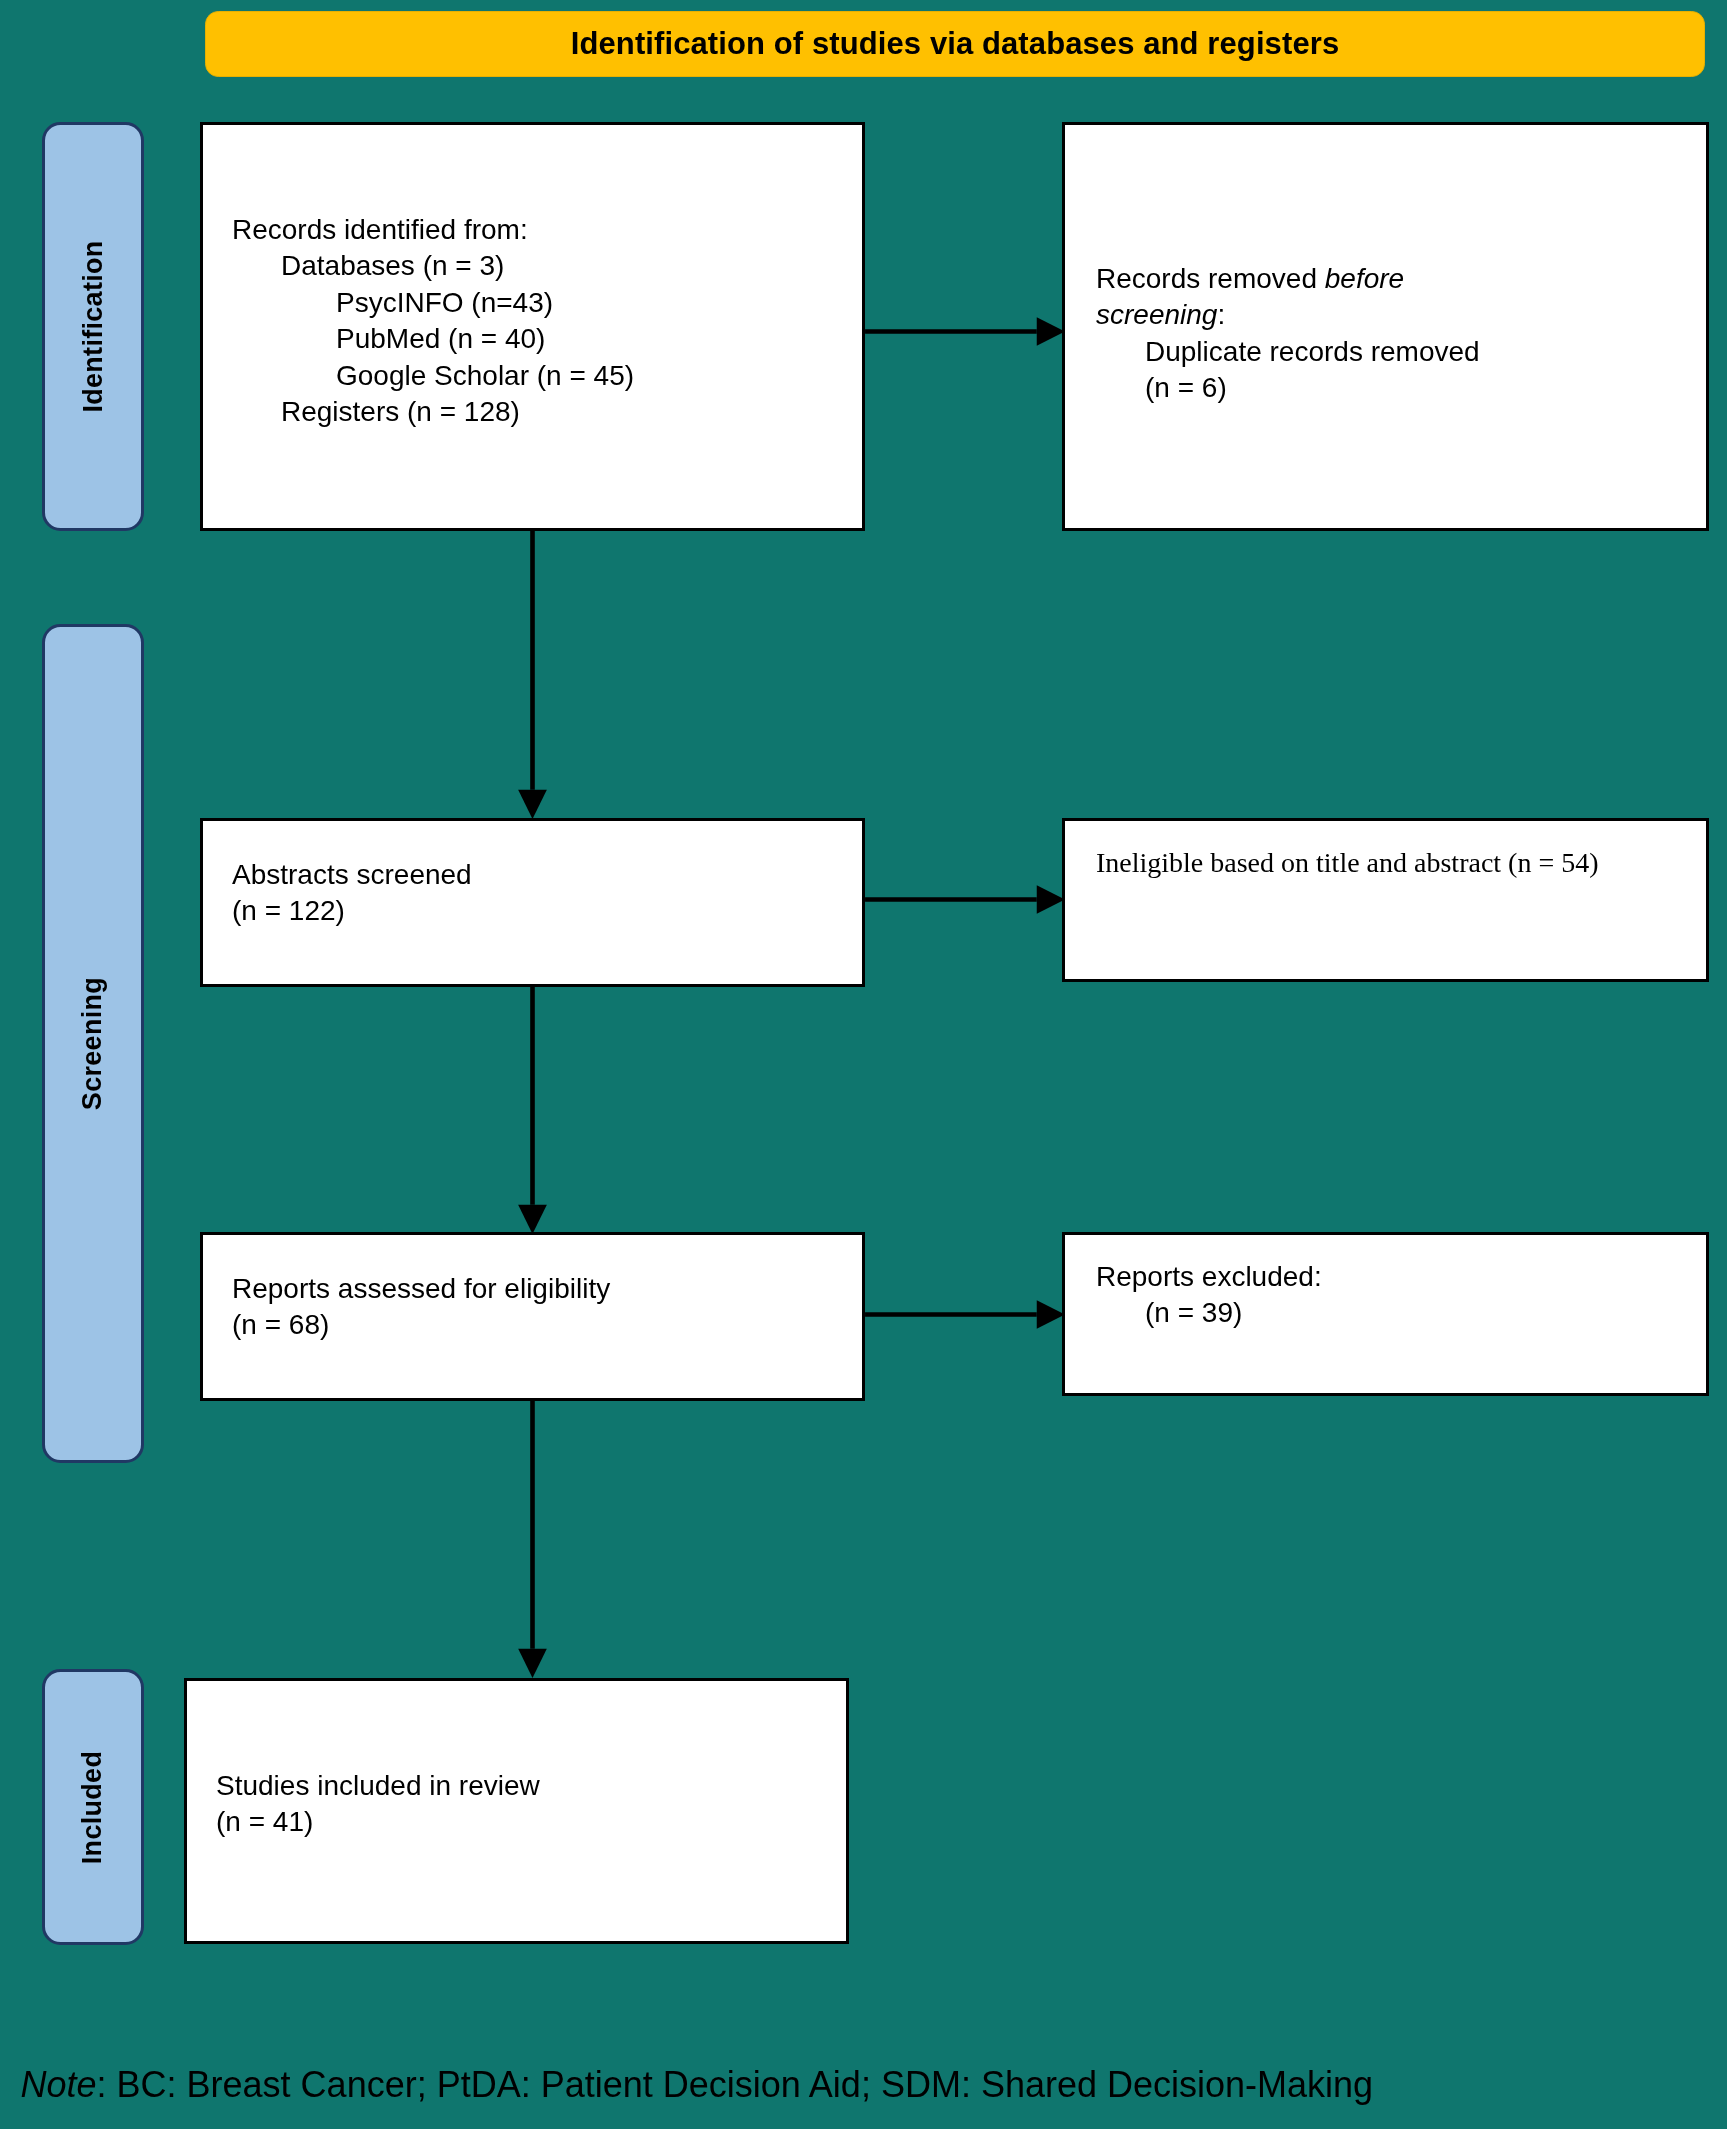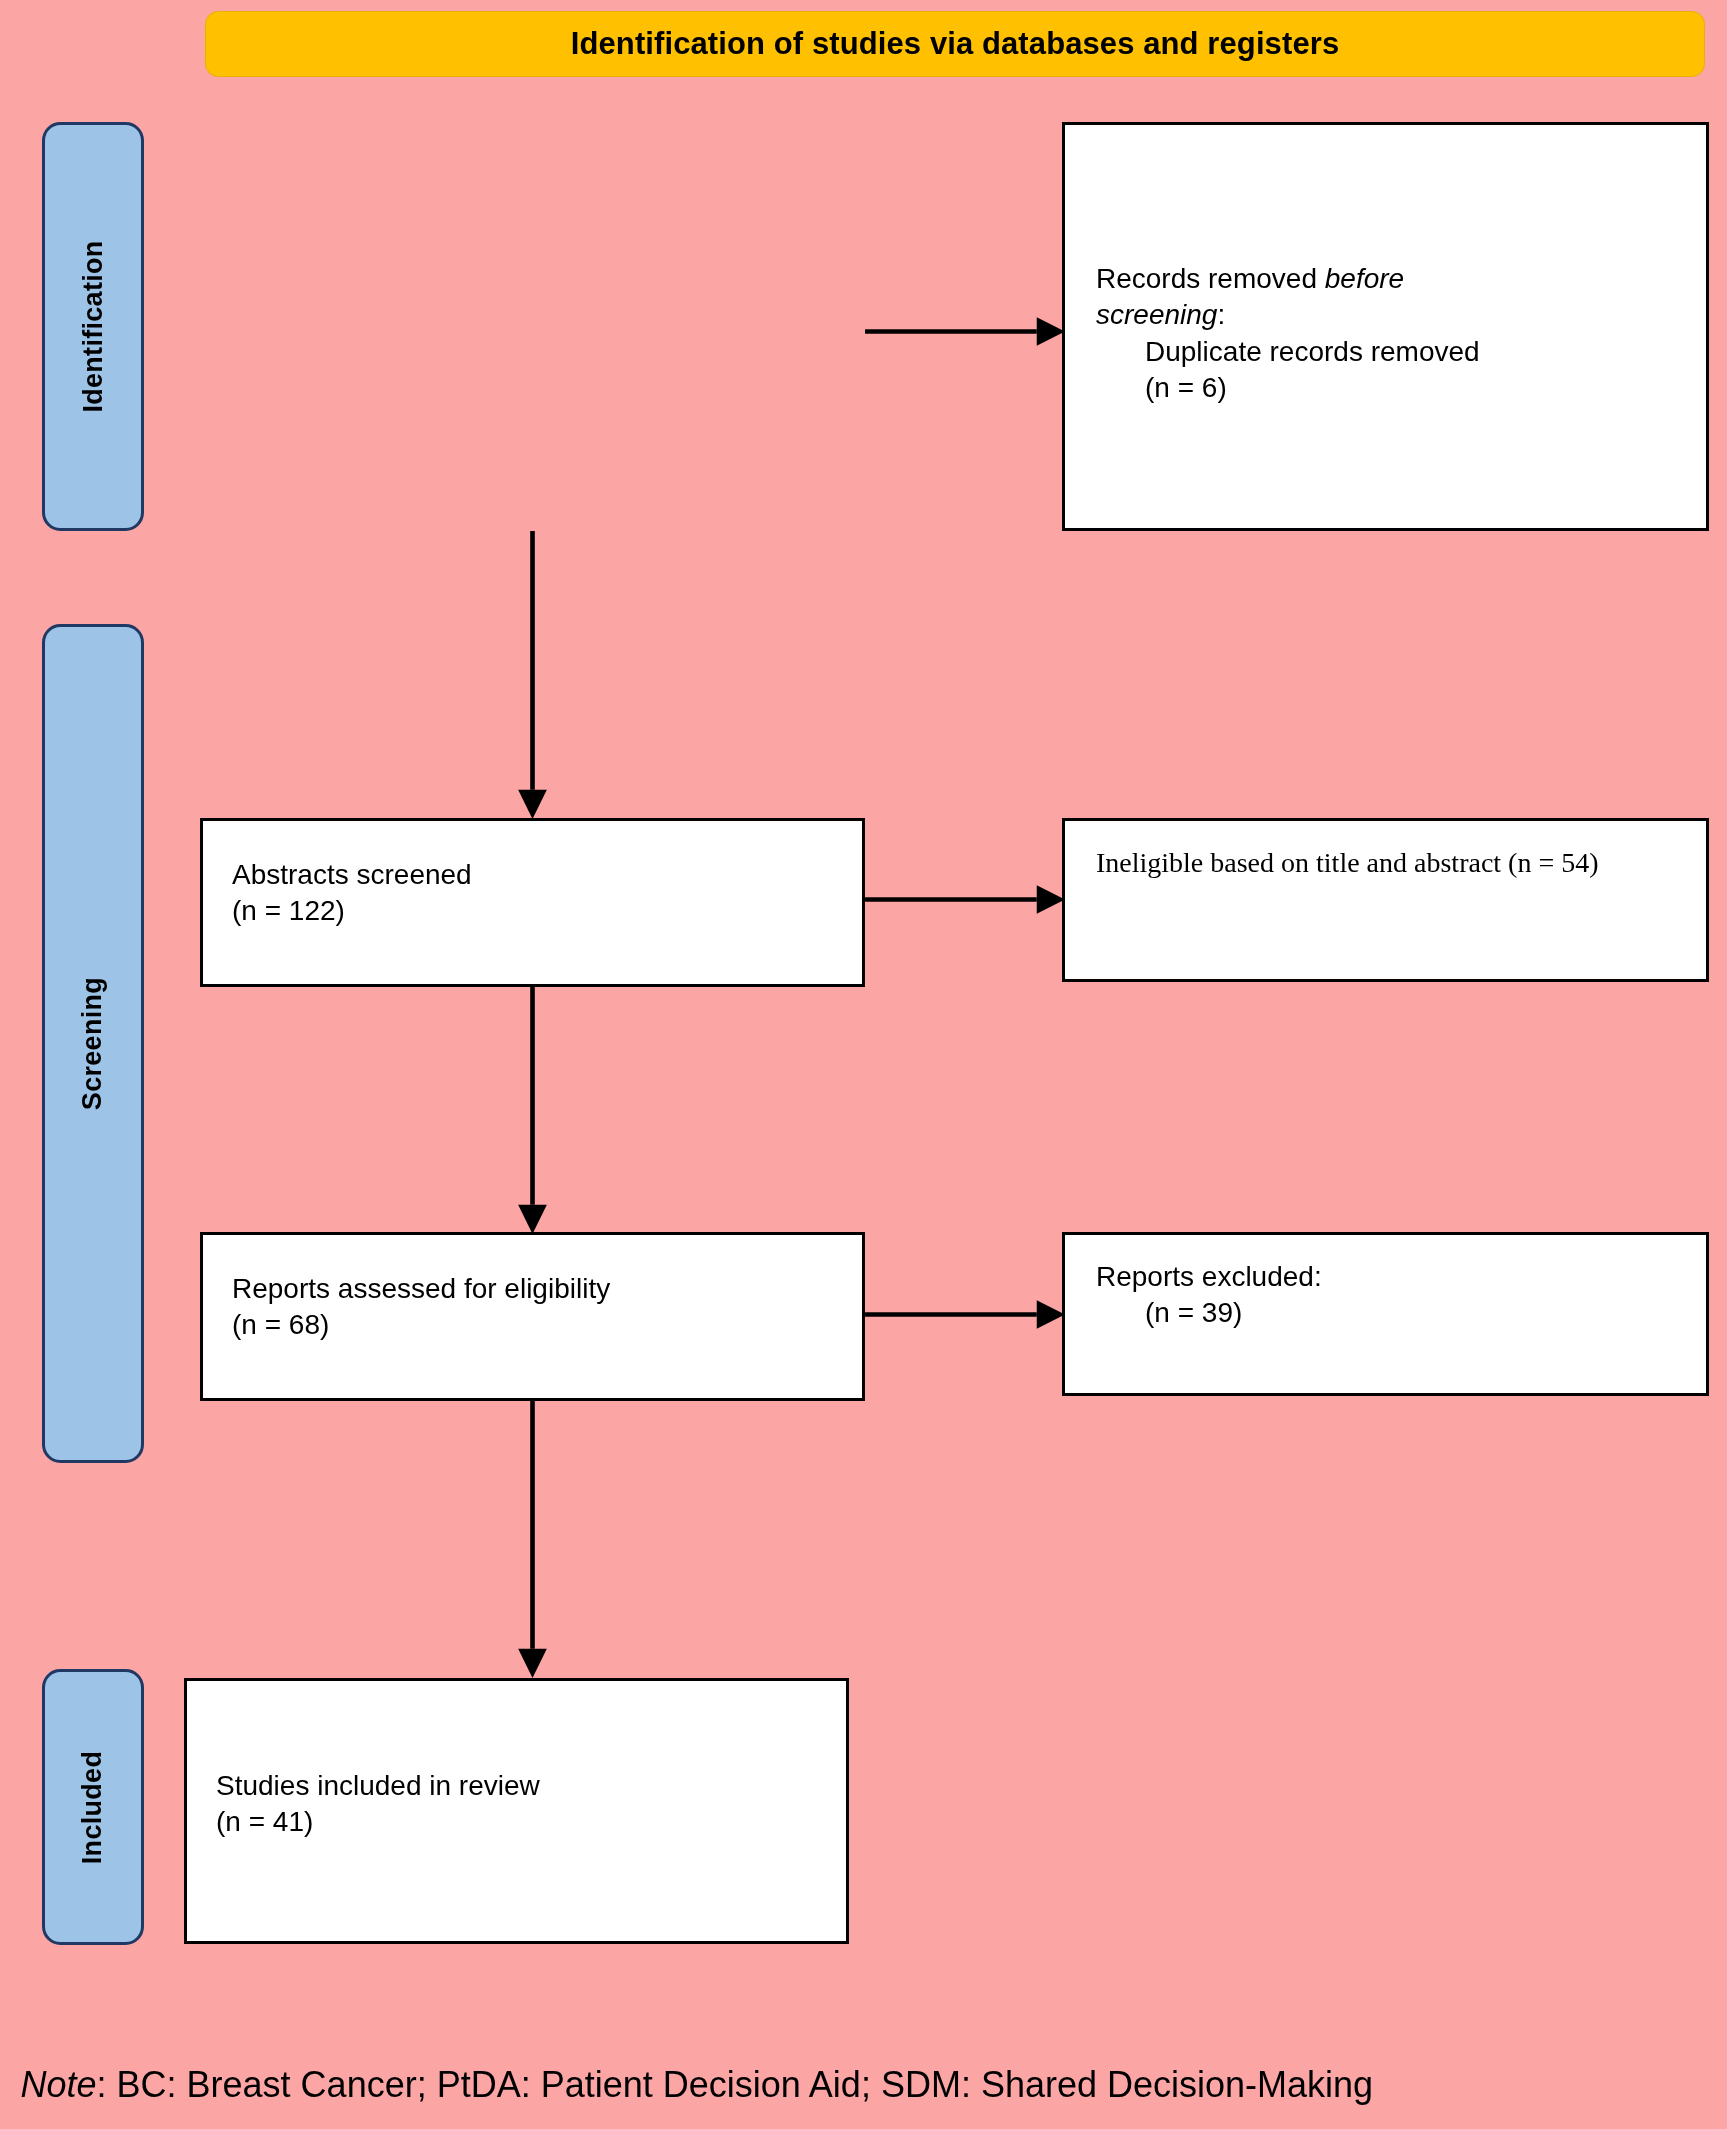--- a/index.html
+++ b/index.html
@@ -9,21 +9,21 @@
   }
   body {
     font-family: "Liberation Sans", sans-serif;
     color: #000000;
   }
 
   #canvas {
     position: relative;
     width: 1727px;
     height: 2129px;
-    background: #fca5a5;
+    background: #0f766e;
     overflow: hidden;
   }
 
   
   .banner {
     position: absolute;
     left: 205px;
     top: 11.3px;
     width: 1500px;
     height: 66px;
@@ -137,20 +137,30 @@
   <div class="stage-pill" id="pill-identification">
     <span class="pill-label">Identification</span>
   </div>
   <div class="stage-pill" id="pill-screening">
     <span class="pill-label">Screening</span>
   </div>
   <div class="stage-pill" id="pill-included">
     <span class="pill-label">Included</span>
   </div>
 
+  <div class="box" id="box-identified">
+    <div class="box-inner">
+      <div class="line">Records identified from:</div>
+      <div class="line indent-1">Databases (n = 3)</div>
+      <div class="line indent-2">PsycINFO (n=43)</div>
+      <div class="line indent-2">PubMed (n = 40)</div>
+      <div class="line indent-2">Google Scholar (n = 45)</div>
+      <div class="line indent-1">Registers (n = 128)</div>
+    </div>
+  </div>
 
   <div class="box" id="box-removed">
     <div class="box-inner">
       <div class="line"><span>Records removed </span><span class="ital">before</span></div>
       <div class="line"><span class="ital">screening</span><span>:</span></div>
       <div class="line indent-1">Duplicate records removed</div>
       <div class="line indent-1">(n = 6)</div>
     </div>
   </div>
 

